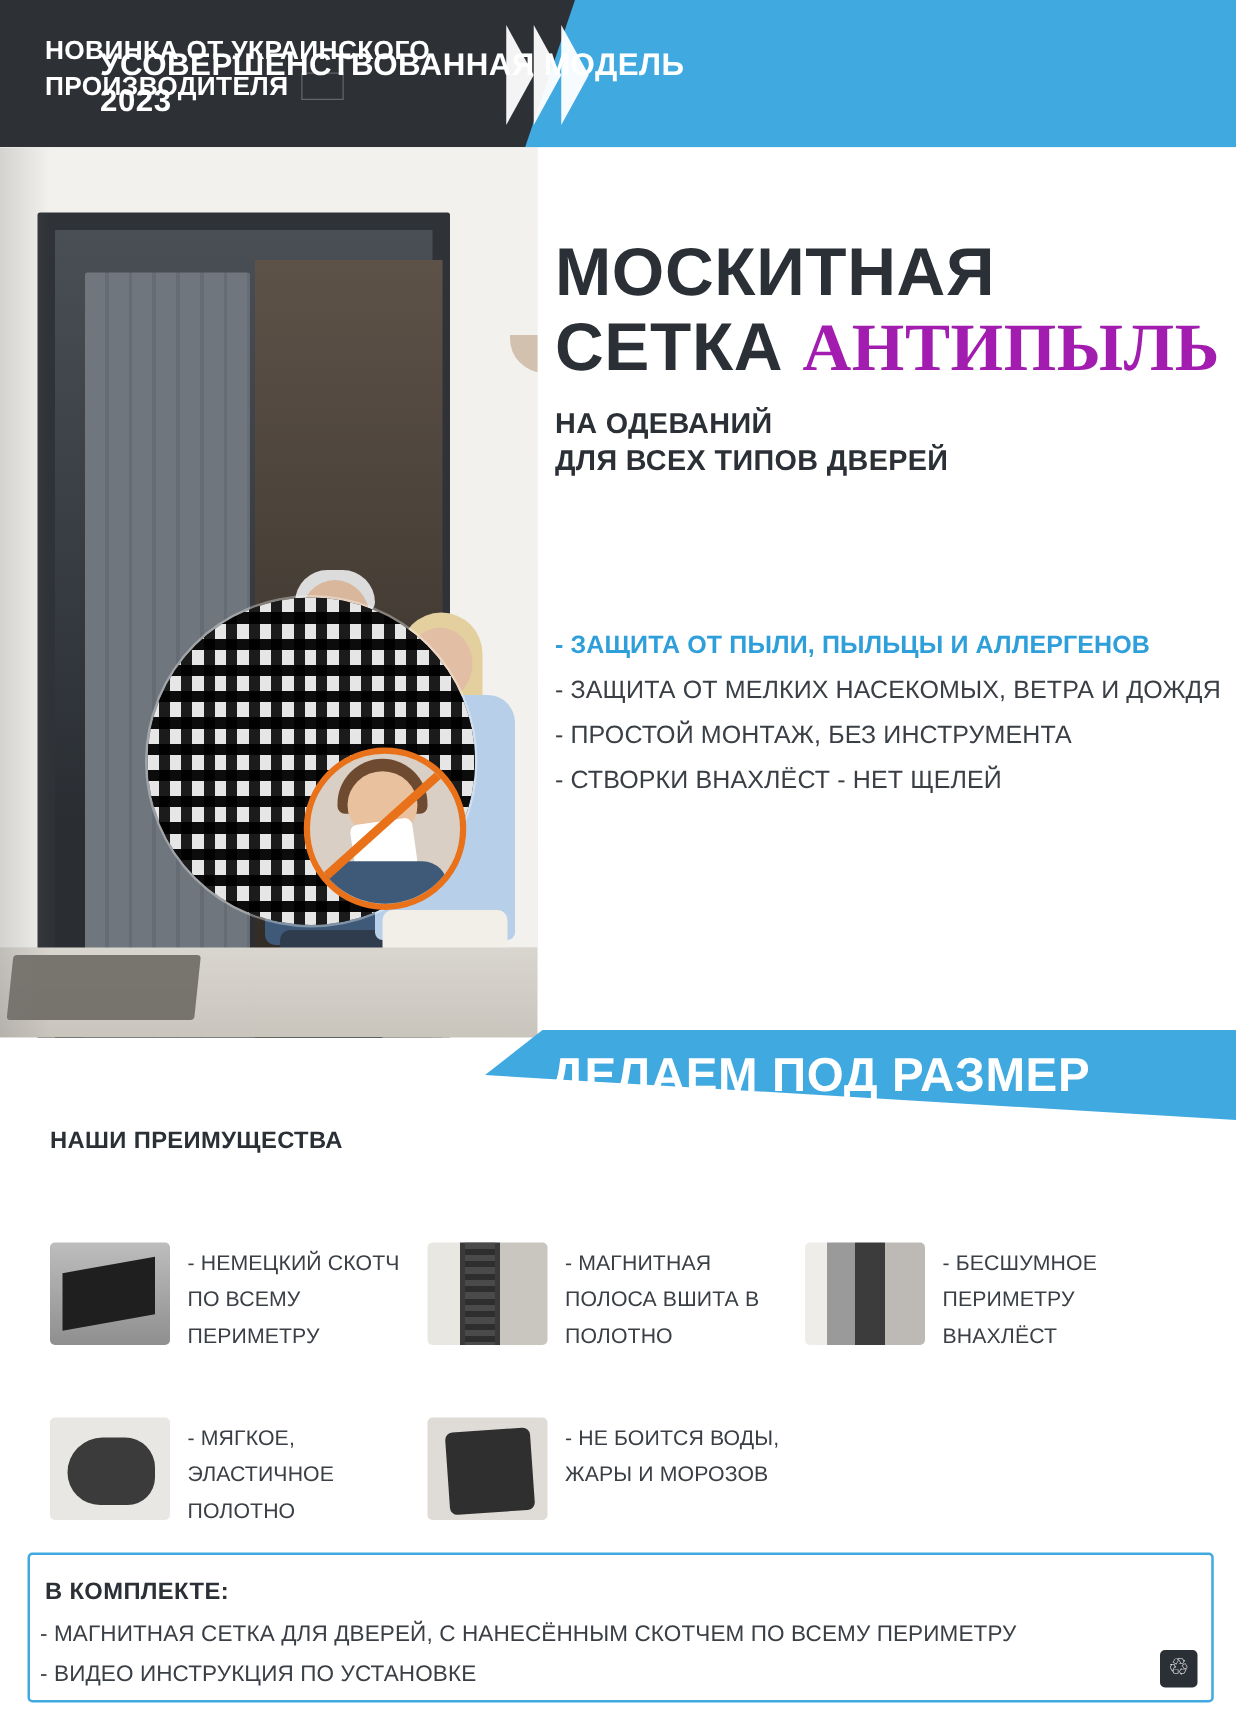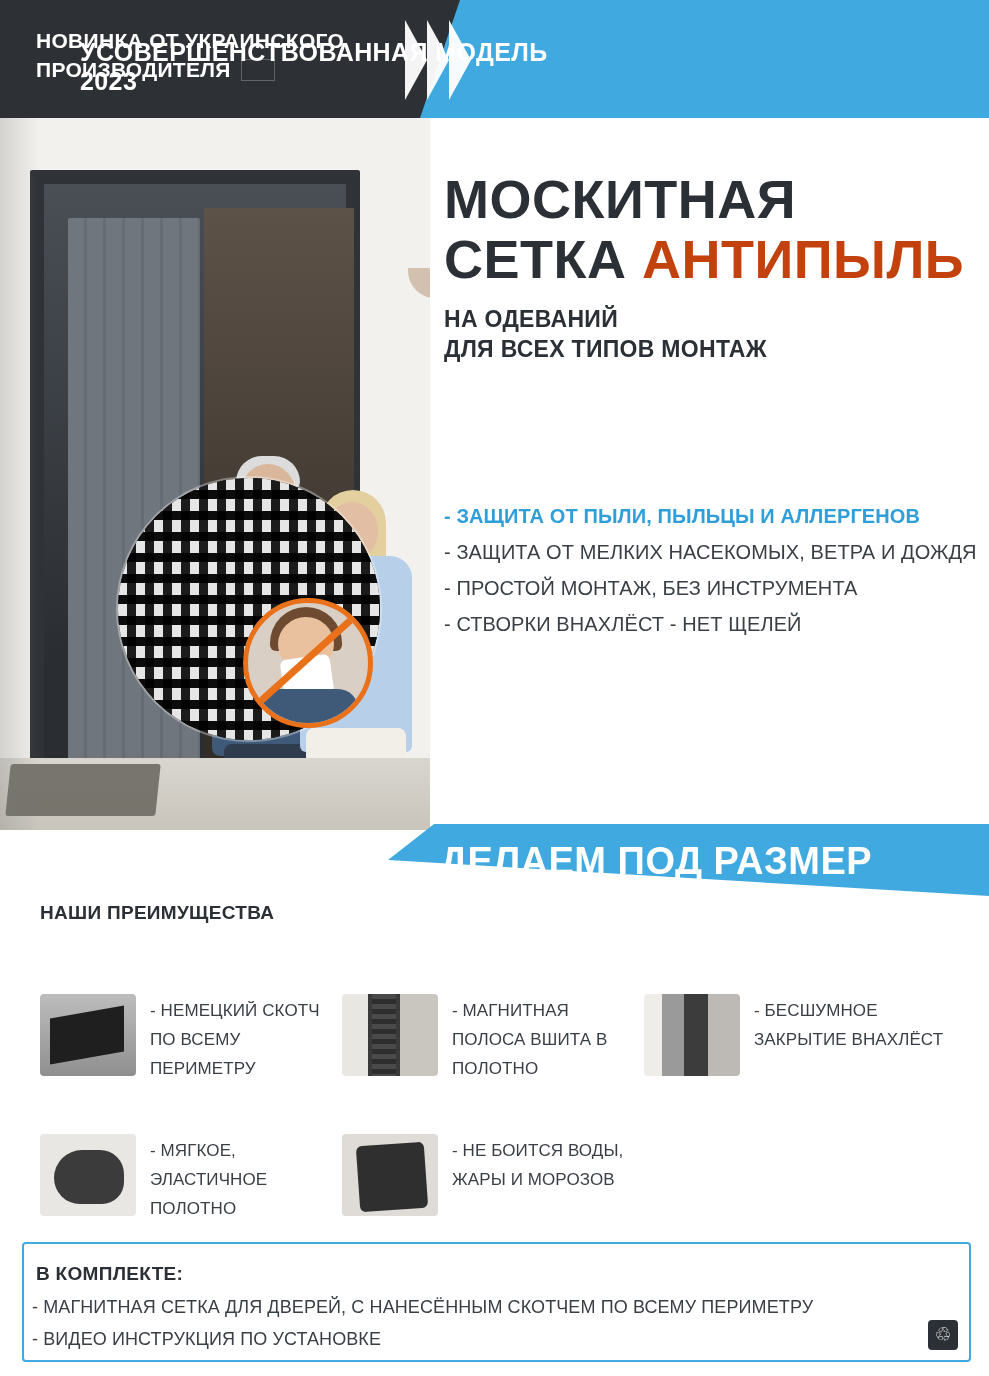--- a/index.html
+++ b/index.html
@@ -209,32 +209,32 @@
   .allergy-slash {
     position: absolute; left: -6px; top: 52px;
     width: 132px; height: 7px;
     background: #e8711a;
     transform: rotate(-42deg);
   }
 
   
   .headline {
     position: absolute;
-    left: 444px; top: 170px;
+    left: 444px; top: 189px;
     width: 540px;
   }
   .h1-line1 {
     font-size: 54px; font-weight: bold; color: #2b3036;
     letter-spacing: 0.5px; line-height: 58px;
   }
   .h1-line2 {
     font-size: 54px; font-weight: bold; color: #2b3036;
     letter-spacing: 0.5px; line-height: 62px;
   }
-  .h1-accent { color: #c2410c; }
+  .h1-accent { color: #a21caf; font-family: Liberation Serif, serif; }
   .h2 {
     margin-top: 14px;
     font-size: 23px; font-weight: bold; color: #2b3036;
     line-height: 30px; letter-spacing: 0.3px;
   }
 
   .features {
     position: absolute;
     left: 444px; top: 498px;
     width: 540px;
@@ -400,21 +400,21 @@
   <div class="allergy-tissue"></div>
   <div class="allergy-body"></div>
   <div class="allergy-slash"></div>
 </div>
 
 <div class="headline">
   <div class="h1-line1">МОСКИТНАЯ</div>
   <div class="h1-line2"><span>СЕТКА </span><span class="h1-accent">АНТИПЫЛЬ</span></div>
   <div class="h2">
     <div>НА ОДЕВАНИЙ</div>
-    <div>ДЛЯ ВСЕХ ТИПОВ МОНТАЖ</div>
+    <div>ДЛЯ ВСЕХ ТИПОВ ДВЕРЕЙ</div>
   </div>
 </div>
 
 <div class="features">
   <div class="feat hl">- ЗАЩИТА ОТ ПЫЛИ, ПЫЛЬЦЫ И АЛЛЕРГЕНОВ</div>
   <div class="feat">- ЗАЩИТА ОТ МЕЛКИХ НАСЕКОМЫХ, ВЕТРА И ДОЖДЯ</div>
   <div class="feat">- ПРОСТОЙ МОНТАЖ, БЕЗ ИНСТРУМЕНТА</div>
   <div class="feat">- СТВОРКИ ВНАХЛЁСТ - НЕТ ЩЕЛЕЙ</div>
 </div>
 
@@ -426,21 +426,21 @@
   <div class="adv-item">
     <div class="adv-thumb t1"></div>
     <div class="adv-text">- НЕМЕЦКИЙ СКОТЧ ПО ВСЕМУ ПЕРИМЕТРУ</div>
   </div>
   <div class="adv-item">
     <div class="adv-thumb t2"></div>
     <div class="adv-text">- МАГНИТНАЯ ПОЛОСА ВШИТА В ПОЛОТНО</div>
   </div>
   <div class="adv-item">
     <div class="adv-thumb t3"></div>
-    <div class="adv-text">- БЕСШУМНОЕ ЗАКРЫТИЕ ВНАХЛЁСТ</div>
+    <div class="adv-text">- БЕСШУМНОЕ ПЕРИМЕТРУ ВНАХЛЁСТ</div>
   </div>
   <div class="adv-item">
     <div class="adv-thumb t5"></div>
     <div class="adv-text">- МЯГКОЕ, ЭЛАСТИЧНОЕ ПОЛОТНО</div>
   </div>
   <div class="adv-item">
     <div class="adv-thumb t6"></div>
     <div class="adv-text">- НЕ БОИТСЯ ВОДЫ, ЖАРЫ И МОРОЗОВ</div>
   </div>
 </div>

